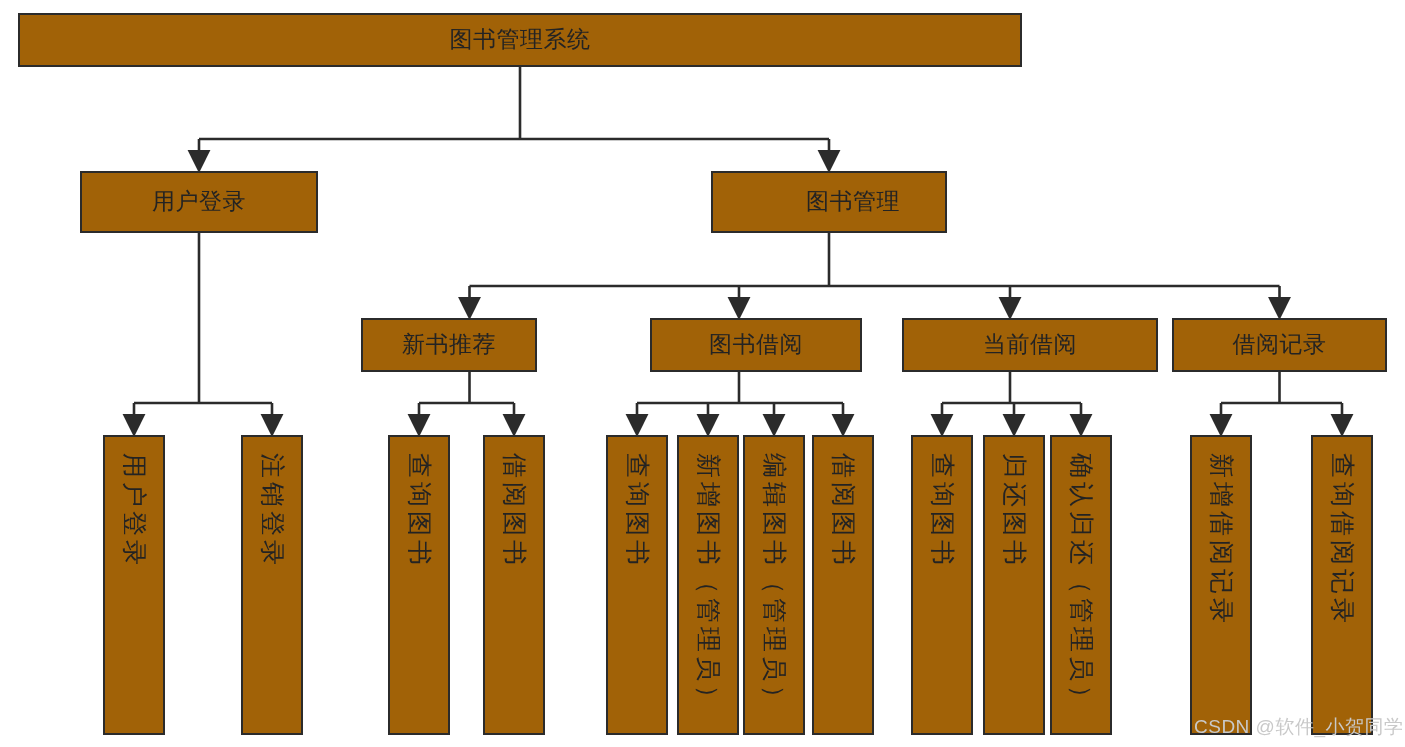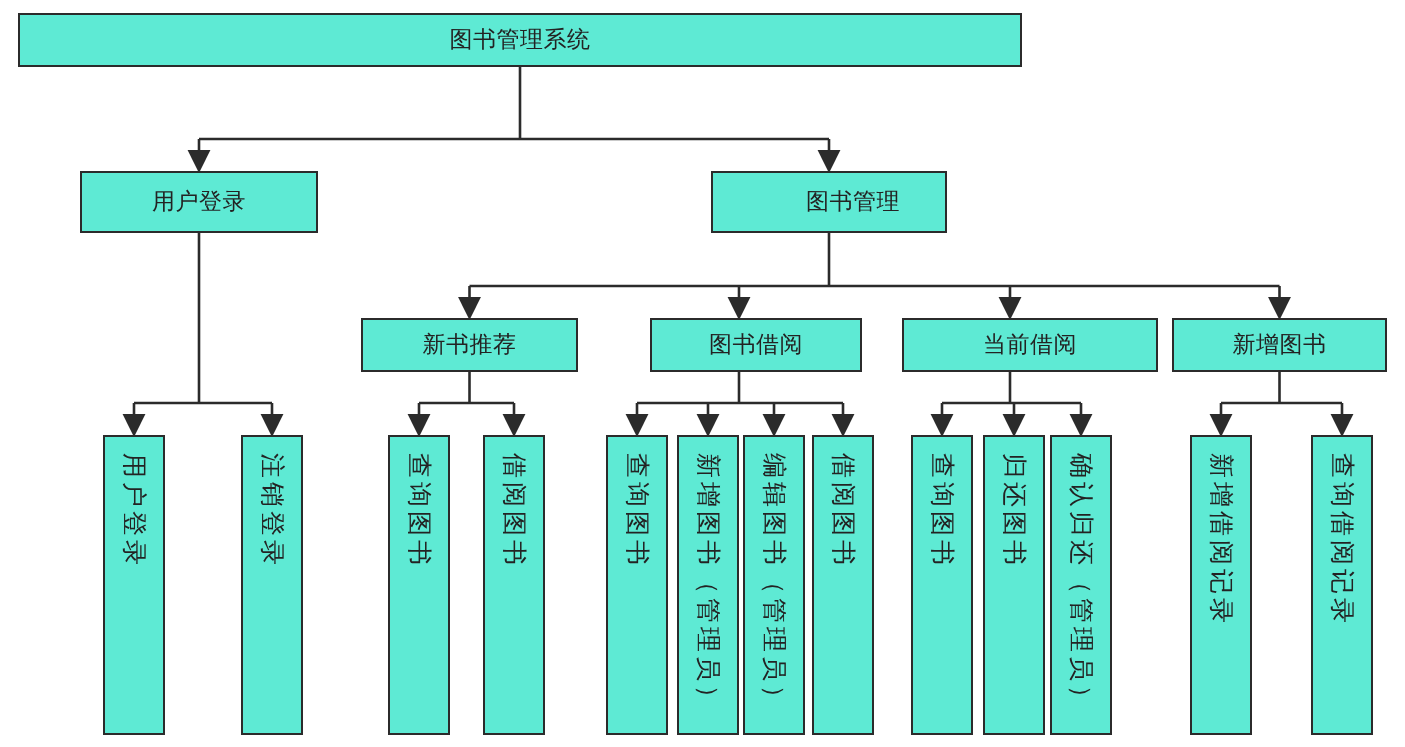--- a/index.html
+++ b/index.html
@@ -22,21 +22,21 @@
     left: 0;
     top: 0;
     width: 1405px;
     height: 747px;
     pointer-events: none;
   }
   .node {
     position: absolute;
     box-sizing: border-box;
     border: 2px solid #2b2b2b;
-    background: #5eead4;
+    background: #a16207;
     display: flex;
     align-items: center;
     justify-content: center;
     color: #232323;
     text-align: center;
   }
   .node .lbl {
     display: block;
     line-height: 1.04;
     letter-spacing: 0.5px;
@@ -122,31 +122,31 @@
   <div id="nodes-layer">
       <div class="node horiz root" style="left: 18px; top: 13px; width: 1004px; height: 54px;">
         <span class="lbl">图书管理系统</span>
       </div>
       <div class="node horiz" style="left: 80px; top: 171px; width: 238px; height: 62px;">
         <span class="lbl">用户登录</span>
       </div>
       <div class="node horiz" style="left: 711px; top: 171px; width: 236px; height: 62px; padding-left: 48px;">
         <span class="lbl">图书管理</span>
       </div>
-      <div class="node horiz" style="left: 361px; top: 318px; width: 217px; height: 54px;">
+      <div class="node horiz" style="left: 361px; top: 318px; width: 176px; height: 54px;">
         <span class="lbl">新书推荐</span>
       </div>
       <div class="node horiz" style="left: 650px; top: 318px; width: 212px; height: 54px;">
         <span class="lbl">图书借阅</span>
       </div>
       <div class="node horiz" style="left: 902px; top: 318px; width: 256px; height: 54px;">
         <span class="lbl">当前借阅</span>
       </div>
       <div class="node horiz" style="left: 1172px; top: 318px; width: 215px; height: 54px;">
-        <span class="lbl">新增图书</span>
+        <span class="lbl">借阅记录</span>
       </div>
       <div class="node vert" style="left: 103px; top: 435px; width: 62px; height: 300px;">
         <span class="lbl">用户登录</span>
       </div>
       <div class="node vert" style="left: 241px; top: 435px; width: 62px; height: 300px;">
         <span class="lbl">注销登录</span>
       </div>
       <div class="node vert" style="left: 388px; top: 435px; width: 62px; height: 300px;">
         <span class="lbl">查询图书</span>
       </div>
@@ -175,14 +175,15 @@
         <span class="lbl">确认归还（管理员）</span>
       </div>
       <div class="node vert" style="left: 1190px; top: 435px; width: 62px; height: 300px;">
         <span class="lbl">新增借阅记录</span>
       </div>
       <div class="node vert" style="left: 1311px; top: 435px; width: 62px; height: 300px;">
         <span class="lbl">查询借阅记录</span>
       </div>
     </div>
 
+  <div class="watermark" style="left: 1194px; top: 714px;">CSDN @软件_小贺同学</div>
 
 </div>
 
 </body></html>

